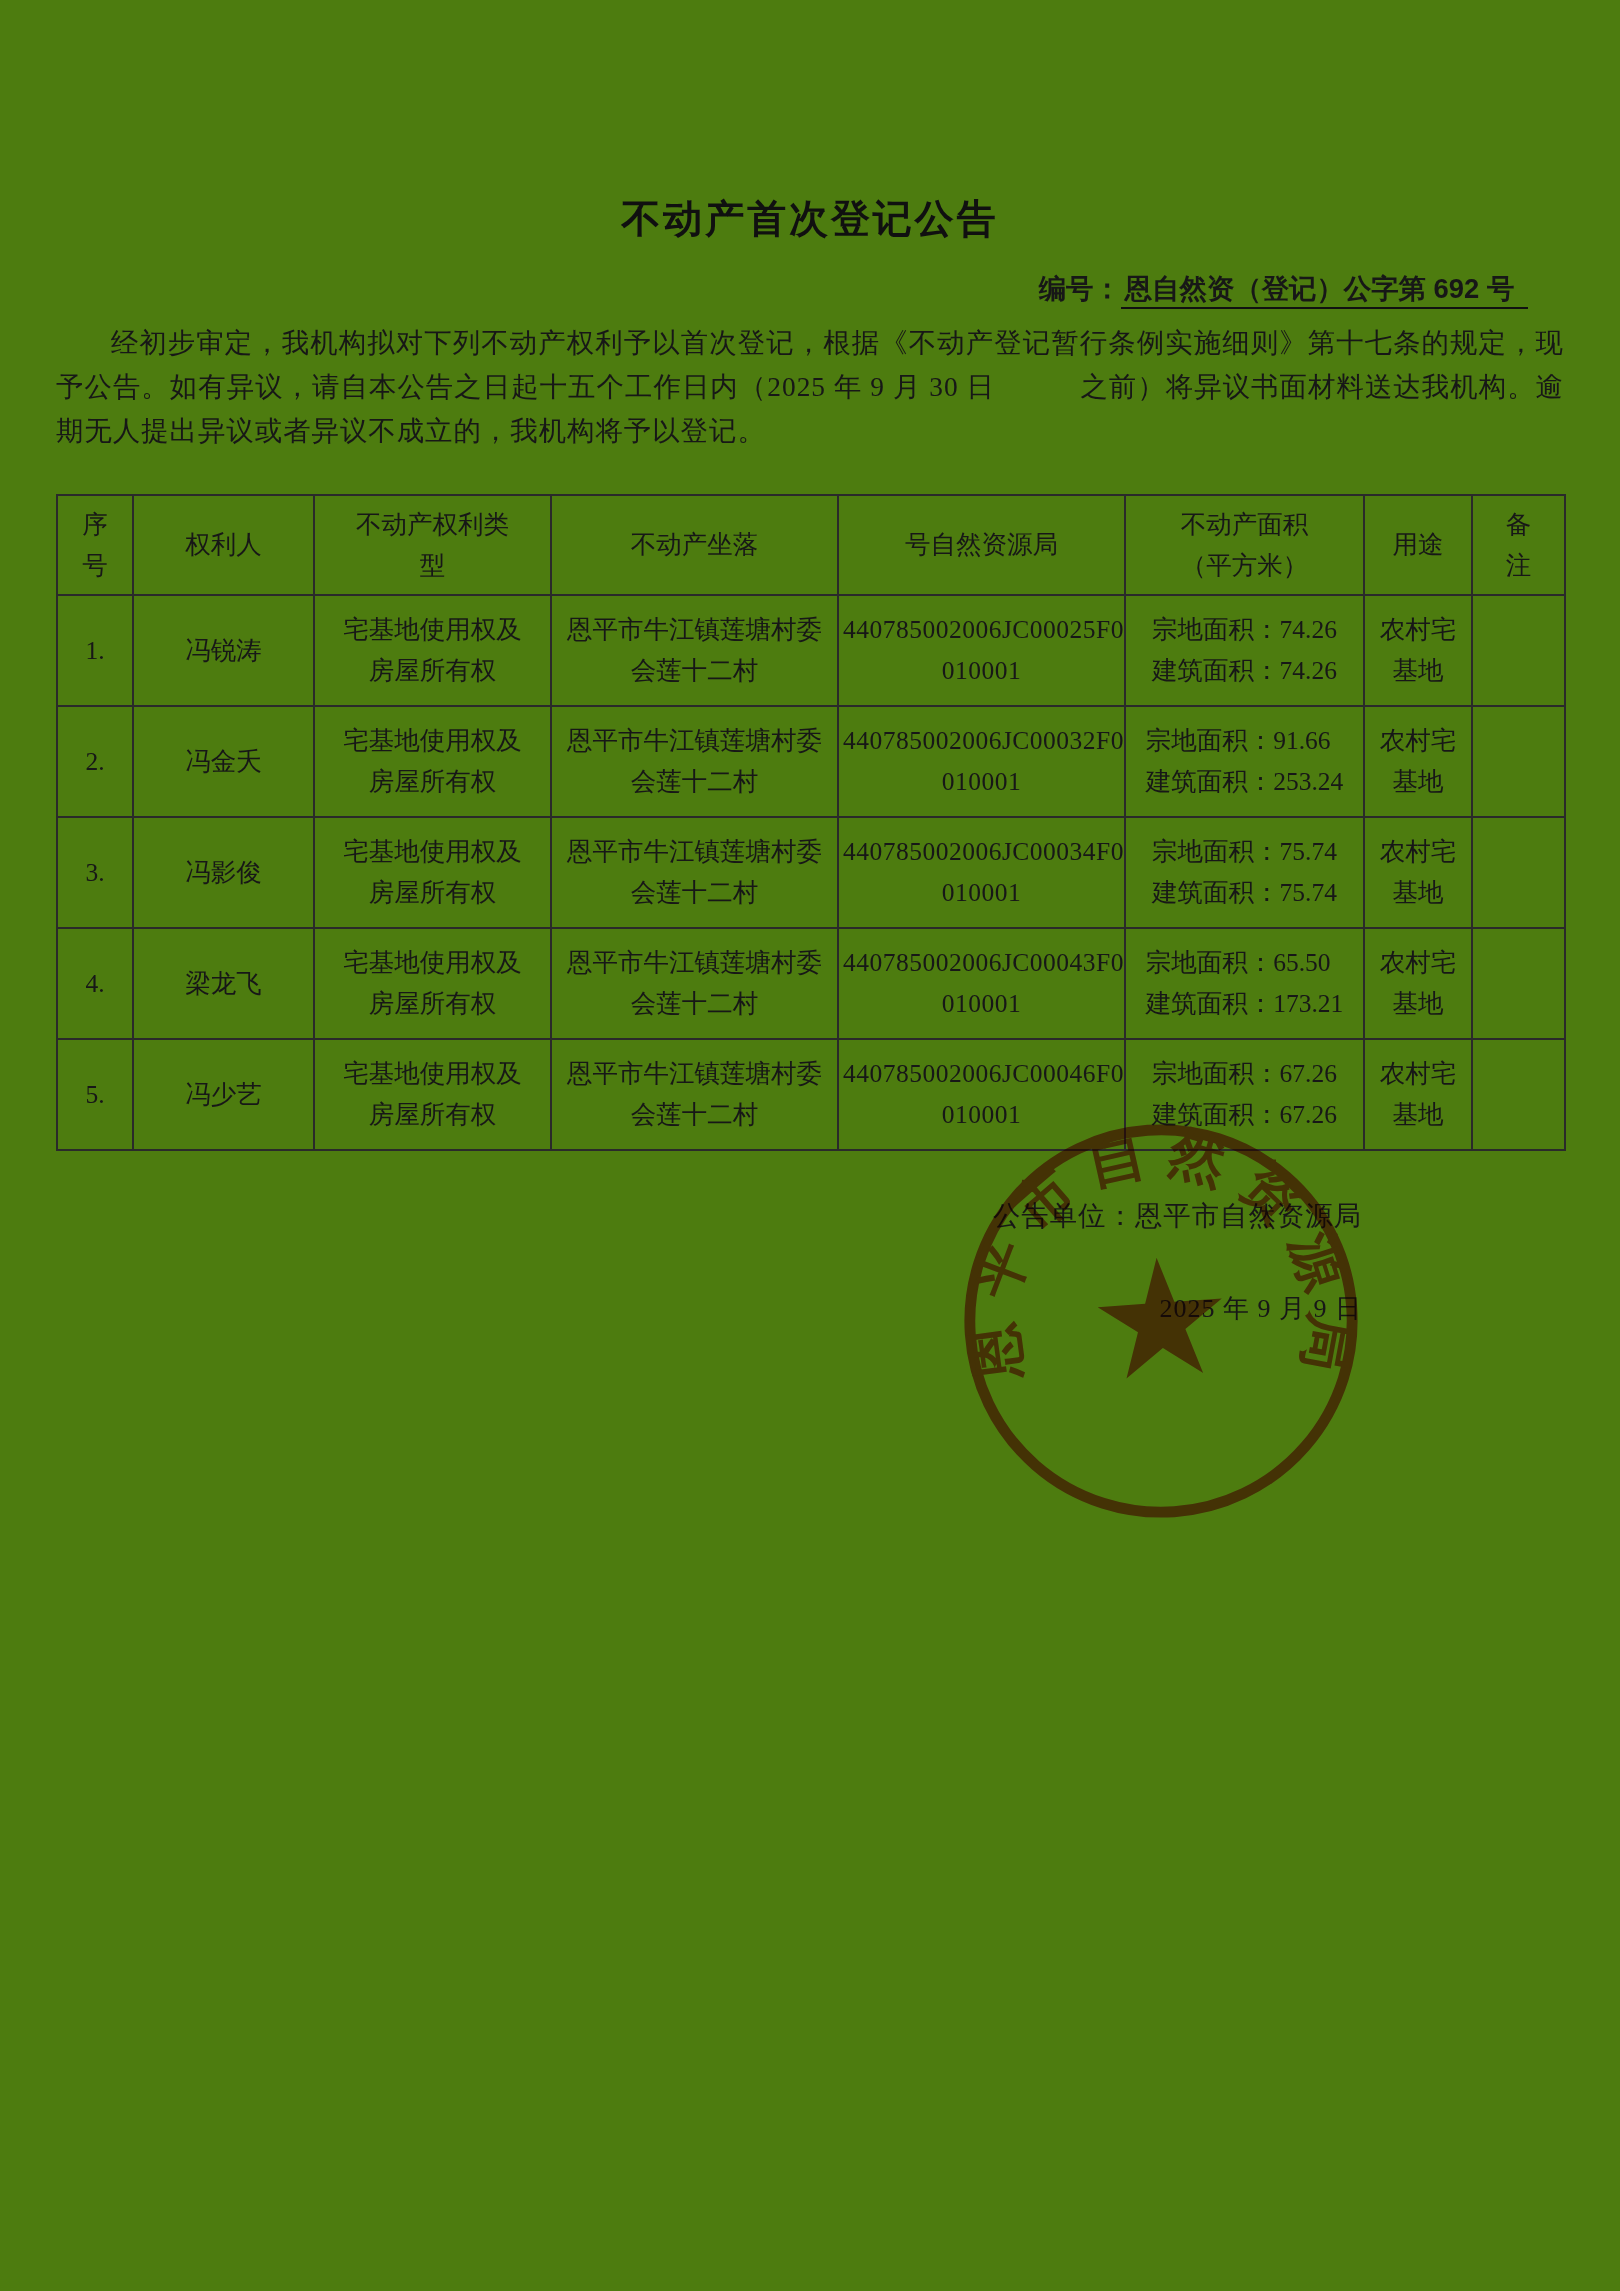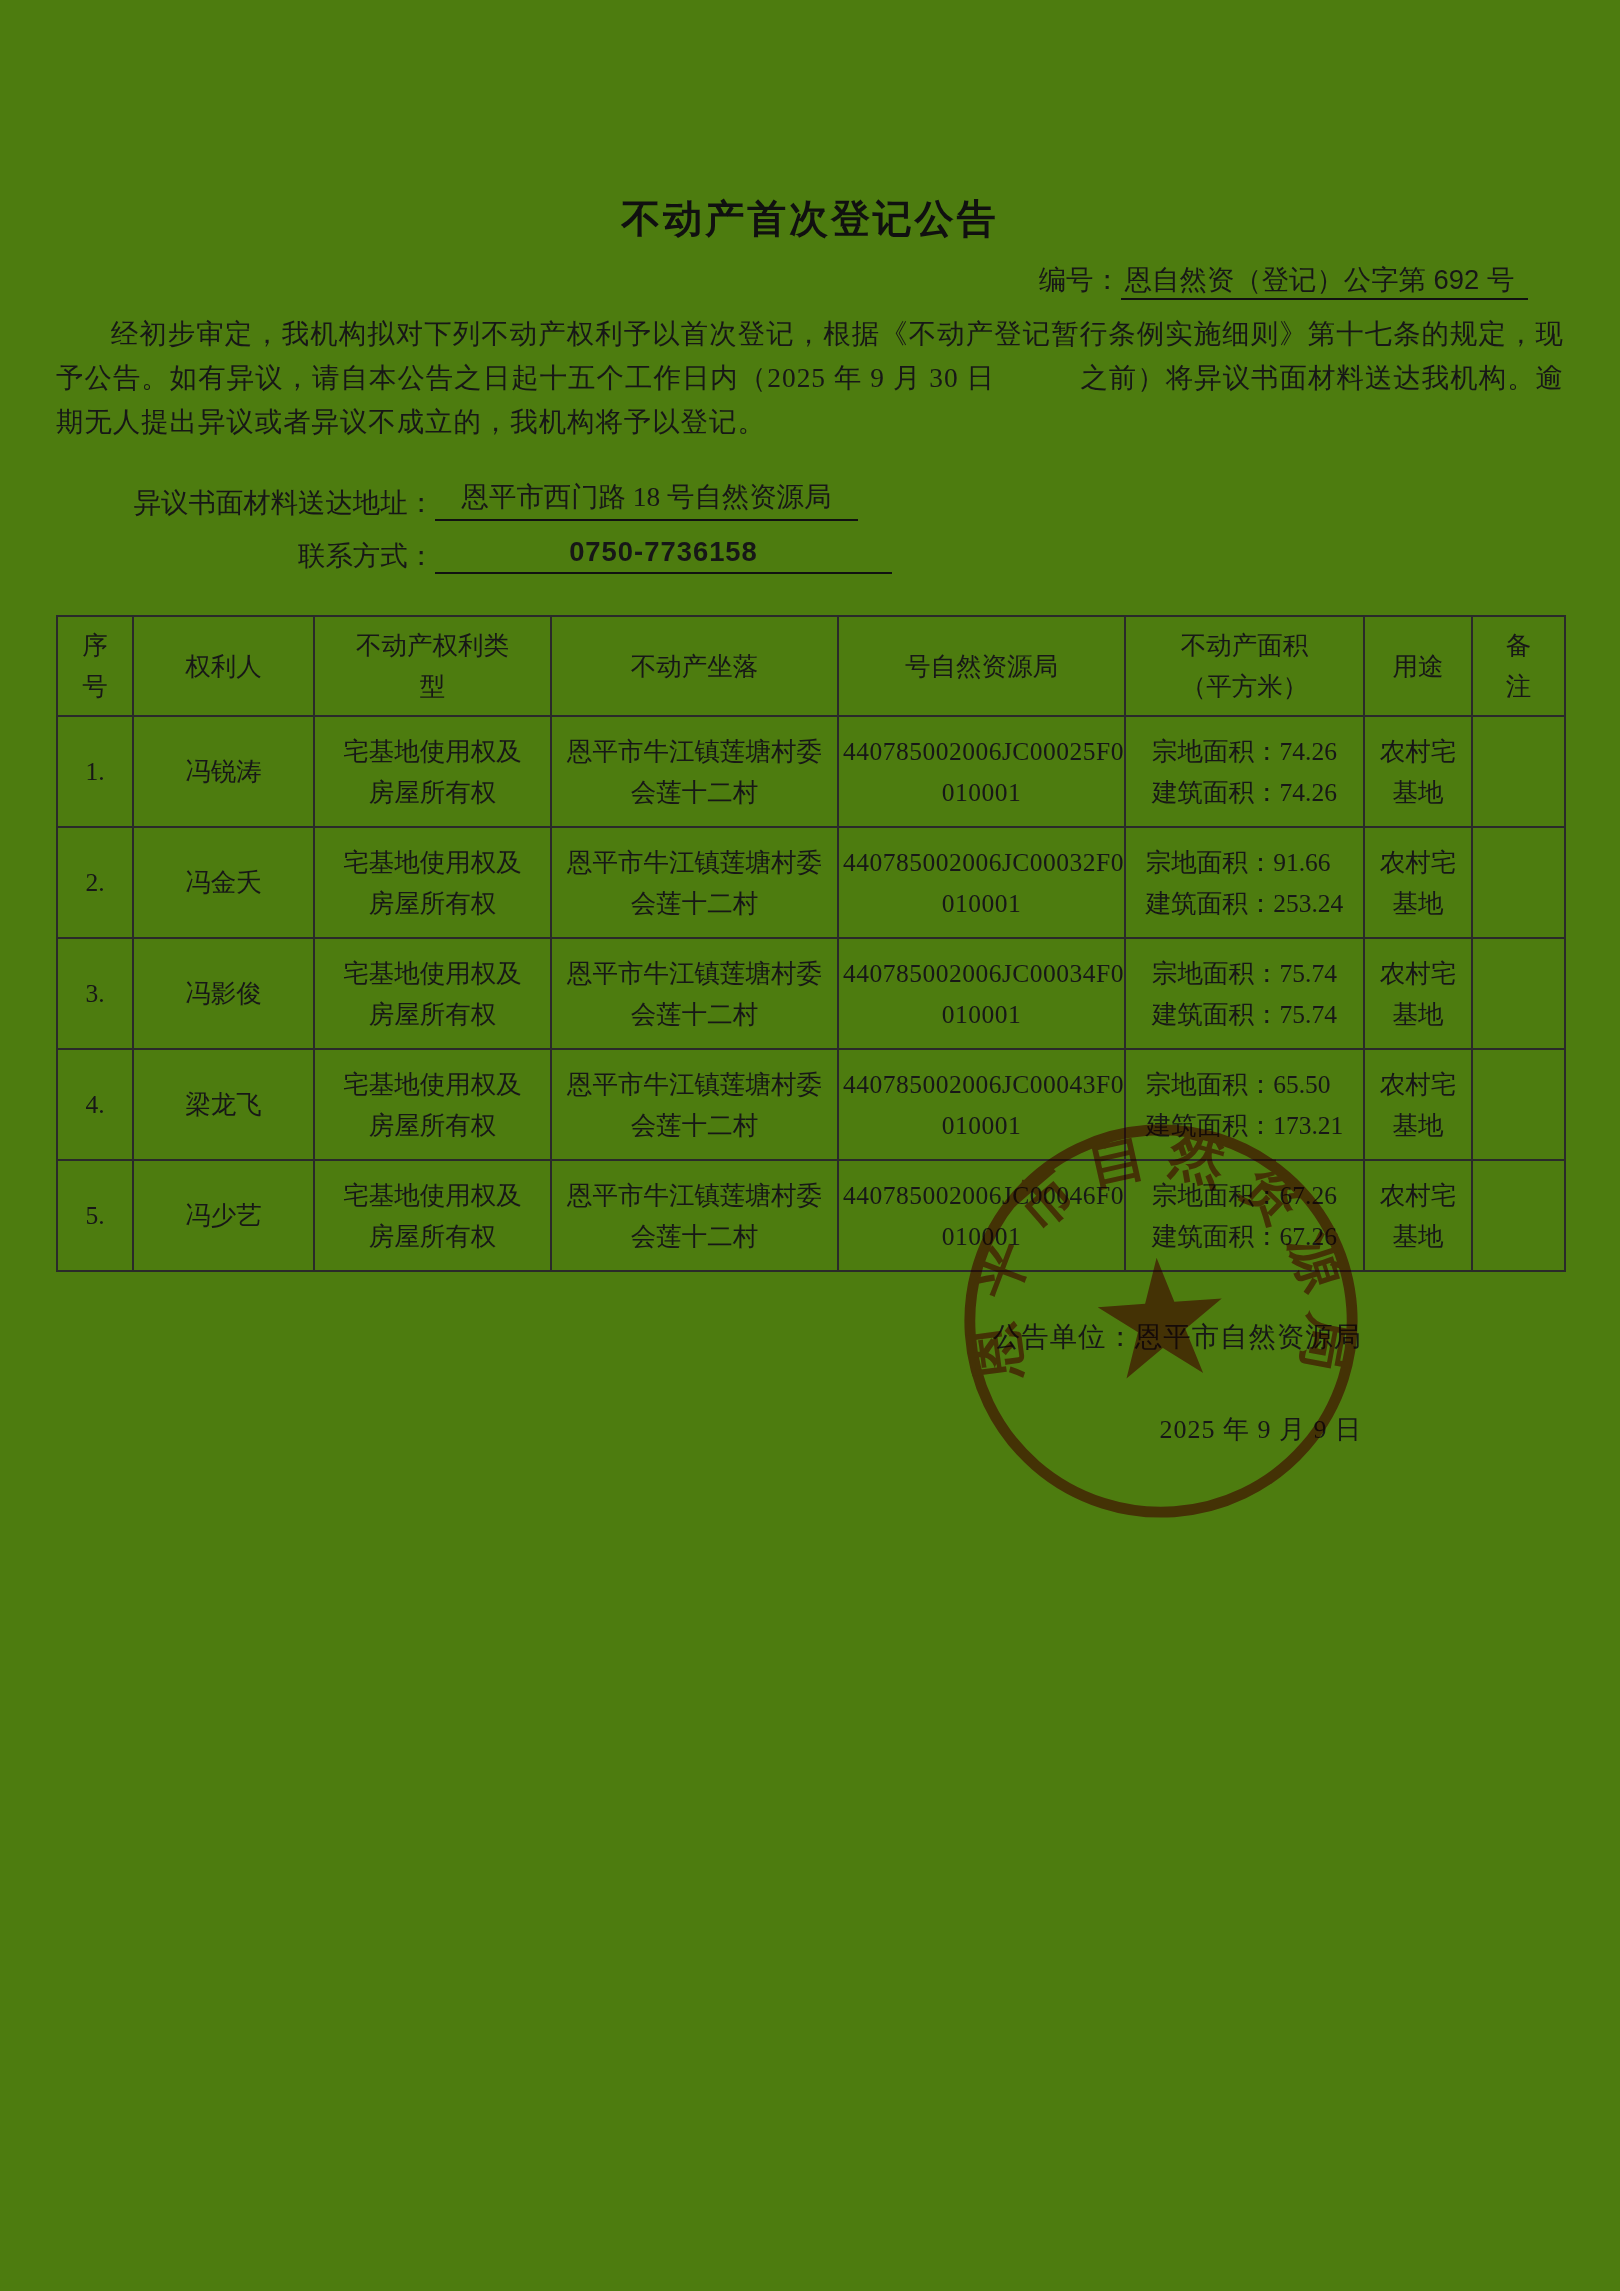--- a/index.html
+++ b/index.html
@@ -10,23 +10,23 @@
     position:relative; overflow:hidden;
     color:#171717;
     font-family:"Liberation Serif","DejaVu Serif",serif;
   }
   .title {
     padding-top:192px; text-align:center;
     font-family:"Liberation Sans","DejaVu Sans",sans-serif;
     font-weight:700; font-size:39px; letter-spacing:2.9px; color:#101010;
   }
   .docno {
-    margin:16px 92px 0 0; text-align:right;
-    font-family:"Liberation Sans","DejaVu Sans",sans-serif;
-    font-weight:400; font-size:27.4px;
+    margin:25px 92px 0 0; text-align:right;
+    font-family:"Liberation Sans","DejaVu Sans",sans-serif;
+    font-weight:700; font-size:27.4px;
   }
   .docno-value { border-bottom:2.9px solid #111; padding:0 13.7px 2.9px 3.9px; }
   .body-para {
     margin:13.7px 56px 0 56px;
     font-size:27.4px; line-height:44px;
     text-align:justify; text-indent:2em; letter-spacing:1px;
   }
   .addr-block { margin:35px 0 0 74px; font-size:27.4px; }
   .addr-row { margin-bottom:15.7px; }
   .addr-label { display:inline-block; width:361px; text-align:right; vertical-align:bottom; }
@@ -74,28 +74,20 @@
 <div class="page">
 
   <h1 class="title">不动产首次登记公告</h1>
 
   <div class="docno">
     <span class="docno-label">编号：</span><span class="docno-value">恩自然资（登记）公字第 692 号</span>
   </div>
 
   <p class="body-para">经初步审定，我机构拟对下列不动产权利予以首次登记，根据《不动产登记暂行条例实施细则》第十七条的规定，现予公告。如有异议，请自本公告之日起十五个工作日内（2025 年 9 月 30 日　　　之前）将异议书面材料送达我机构。逾期无人提出异议或者异议不成立的，我机构将予以登记。</p>
 
-  <div class="addr-block">
-    <div class="addr-row">
-      <span class="addr-label">异议书面材料送达地址：</span><span class="addr-value">恩平市西门路 18 号自然资源局</span>
-    </div>
-    <div class="addr-row">
-      <span class="addr-label">联系方式：</span><span class="addr-value phone">0750-7736158</span>
-    </div>
-  </div>
 
   <table class="reg-table">
     <colgroup>
       <col style="width:76px">
         <col style="width:181px">
         <col style="width:237px">
         <col style="width:287px">
       <col style="width:287px">
         <col style="width:239px">
         <col style="width:108px">

